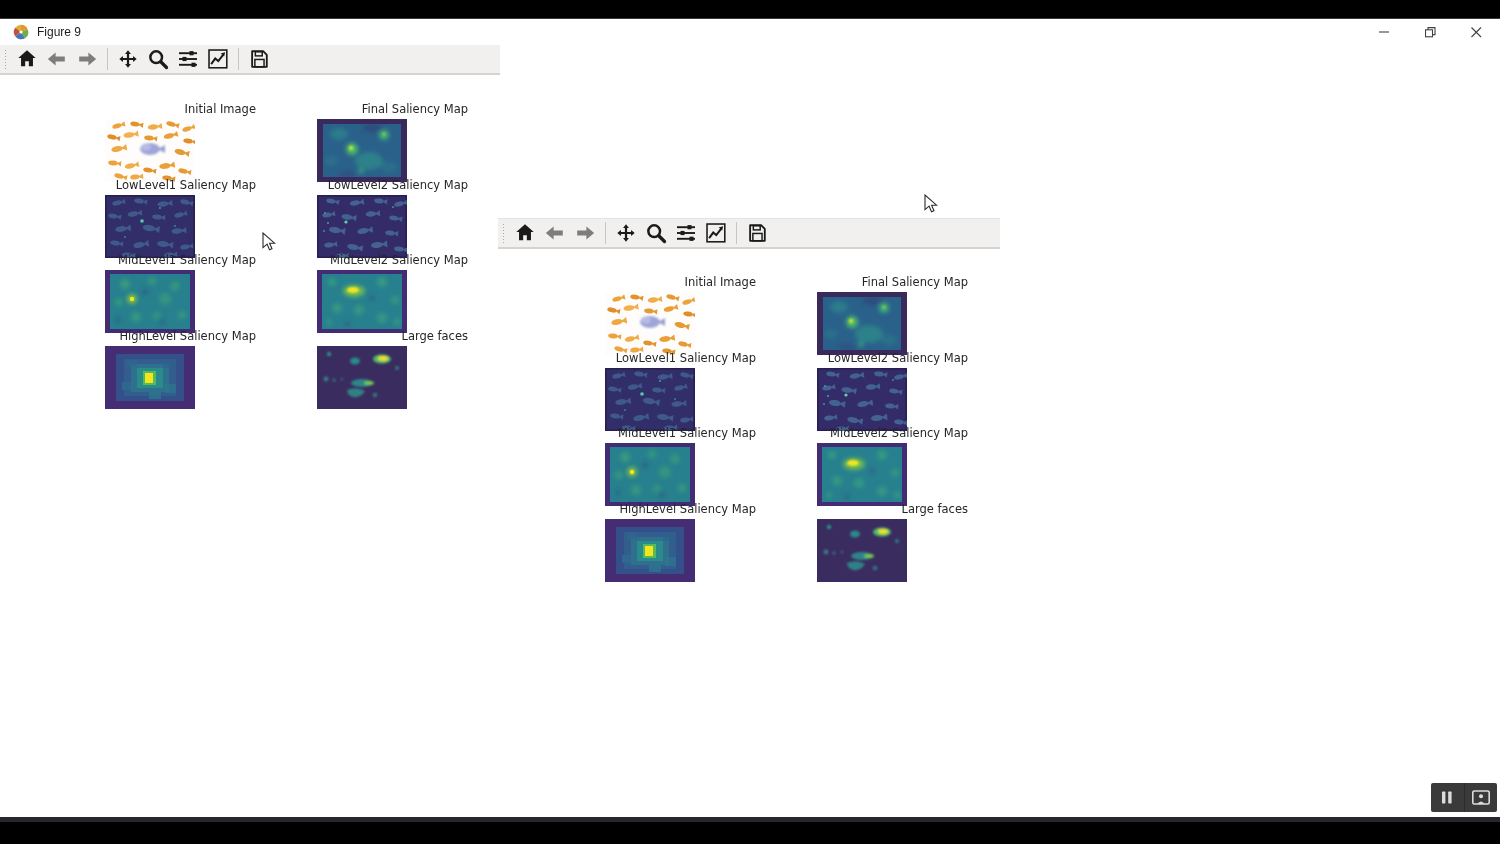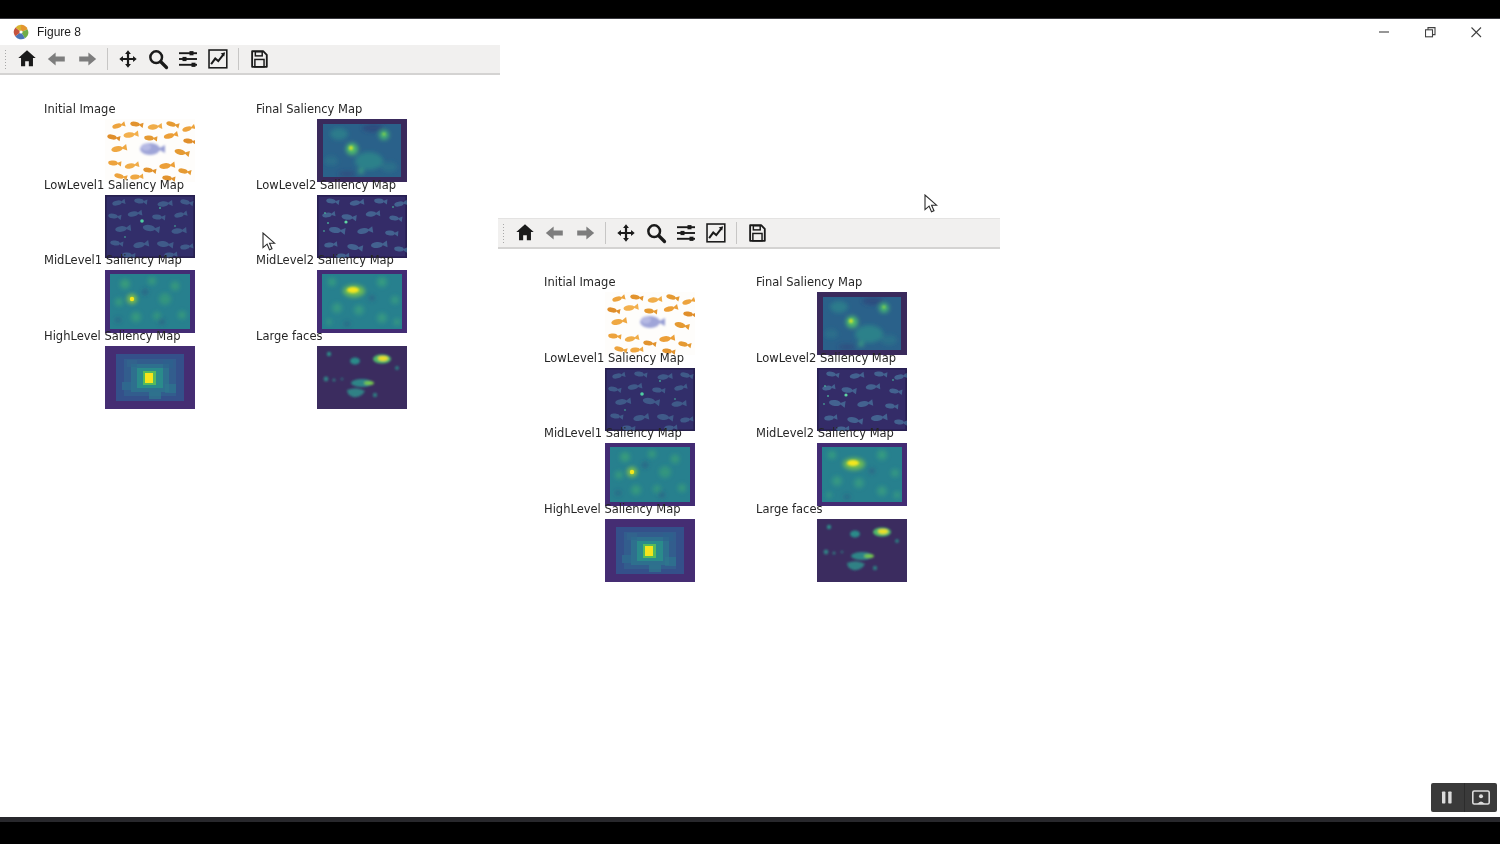--- a/index.html
+++ b/index.html
@@ -18,21 +18,21 @@
                display:flex;align-items:center;padding-left:3px;box-sizing:content-box;}
   .tb1{left:0;top:45px;width:497px;}
   .tb2{left:498px;top:218px;width:499px;border-top:1px solid #e4e3e2;}
   .tbtn{width:28px;height:26px;display:flex;align-items:center;justify-content:center;
         background:none;border:none;padding:0;margin:0 1px;}
   .tsep{width:1px;height:22px;background:#c7c6c5;margin:0 5px;}
   .grip{width:4px;height:20px;margin:0 4px 0 1px;
         background-image:radial-gradient(circle,#a8a8a8 0.7px,transparent 0.9px);
         background-size:3px 3px;}
   .canvas{position:absolute;inset:0;pointer-events:none;}
-  .cell{position:absolute;width:212px;text-align:left;}
+  .cell{position:absolute;width:212px;text-align:right;}
   .cell-title{font-family:"DejaVu Sans",sans-serif;font-size:11.5px;line-height:14px;
               color:#262626;white-space:nowrap;}
   .cell-img{display:block;margin:3px auto 0;width:90px;height:63px;}
   .cursor{position:absolute;width:14px;height:19px;}
   .overlay-panel{position:absolute;left:1431px;top:783px;width:66px;height:29px;background:#3a3a3a;
                  border-radius:2px;display:flex;overflow:hidden;}
   .overlay-btn{flex:1;display:flex;align-items:center;justify-content:center;background:none;border:none;padding:0;}
   .overlay-btn + .overlay-btn{border-left:1px solid #2c2c2c;}
   .bar-strip{position:absolute;left:0;top:817px;width:1500px;height:5px;background:#28282c;}
   .bar-bottom{position:absolute;left:0;top:822px;width:1500px;height:22px;background:#000;}
@@ -337,21 +337,21 @@
 <div class="screen">
 
   <div class="bar-top"></div>
 
   <div class="titlebar">
     <span class="app-icon">
       <svg width="16" height="16" viewBox="0 0 16 16">
           <use href="#i-mpl"></use>
         </svg>
     </span>
-    <span class="title-text">Figure 8</span>
+    <span class="title-text">Figure 9</span>
     <div class="win-controls">
       <button class="win-btn">
         <svg width="11" height="11" viewBox="0 0 11 11">
             <use href="#i-min"></use>
           </svg>
       </button>
       <button class="win-btn">
         <svg width="11" height="11" viewBox="0 0 11 11">
             <use href="#i-restore"></use>
           </svg>

